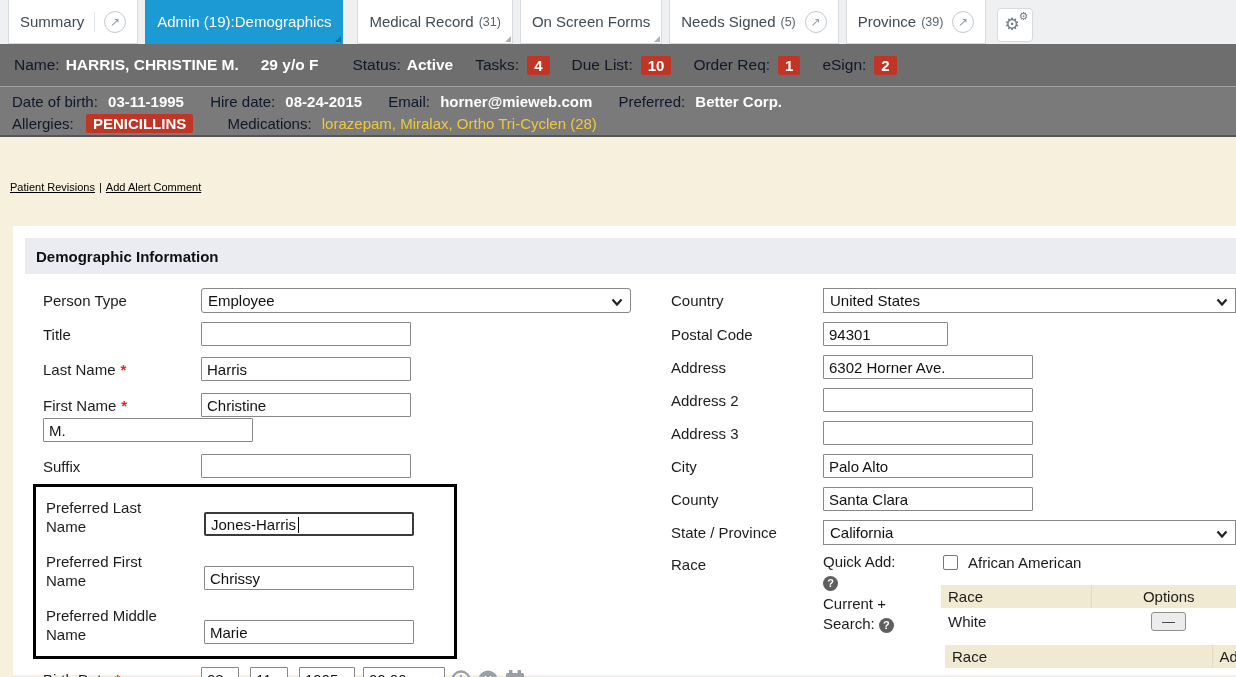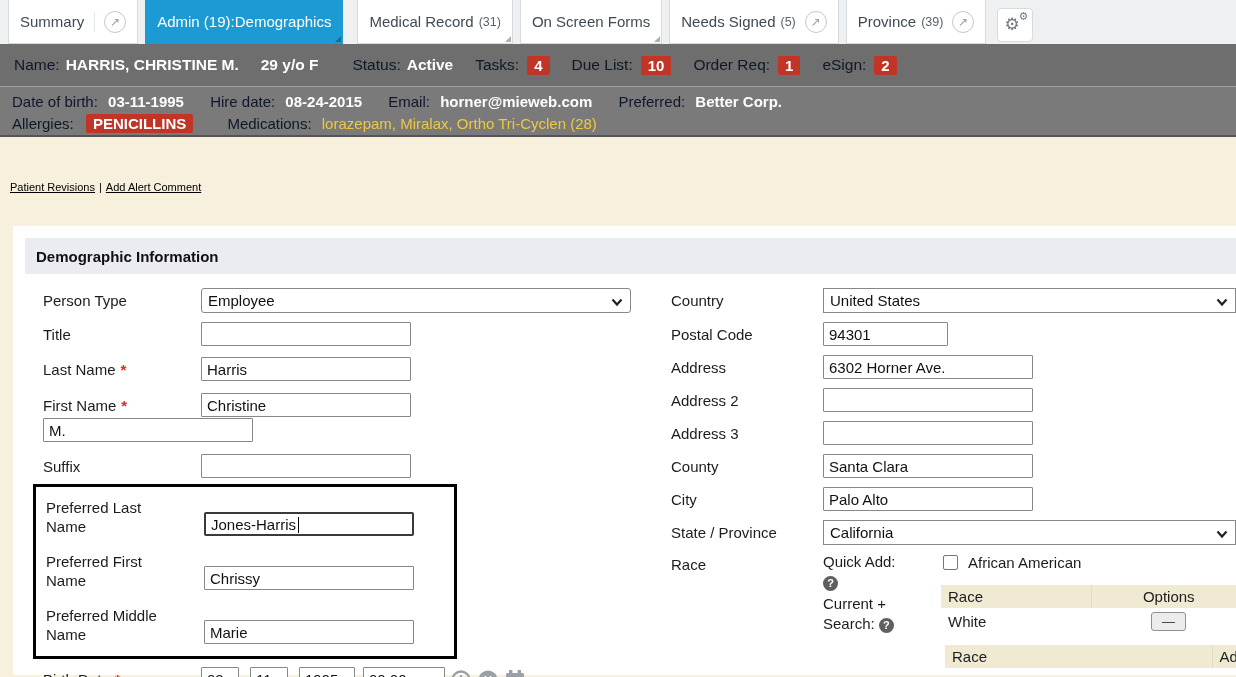--- a/index.html
+++ b/index.html
@@ -296,26 +296,26 @@
         </div>
         <div class="frow" style="margin-bottom:9px">
           <div class="flabel rlabel">Address 2</div>
           <input class="tf w210" style="">
         </div>
         <div class="frow" style="margin-bottom:9px">
           <div class="flabel rlabel">Address 3</div>
           <input class="tf w210" style="">
         </div>
         <div class="frow" style="margin-bottom:9px">
+          <div class="flabel rlabel">City</div>
+          <input class="tf w210" value="Palo Alto" style="">
+        </div>
+        <div class="frow" style="margin-bottom:9px">
           <div class="flabel rlabel">County</div>
           <input class="tf w210" value="Santa Clara" style="">
-        </div>
-        <div class="frow" style="margin-bottom:9px">
-          <div class="flabel rlabel">City</div>
-          <input class="tf w210" value="Palo Alto" style="">
         </div>
         <div class="frow" style="margin-bottom:7px">
           <div class="flabel rlabel">State / Province</div>
           <div class="select sel-full" style="flex:1">
             <span>California</span>
             <svg width="14" height="14" viewBox="0 0 14 14">
                 <path d="M2.5 4.5 L7 9.5 L11.5 4.5" fill="none" stroke="#222" stroke-width="2.2"></path>
               </svg>
           </div>
         </div>

